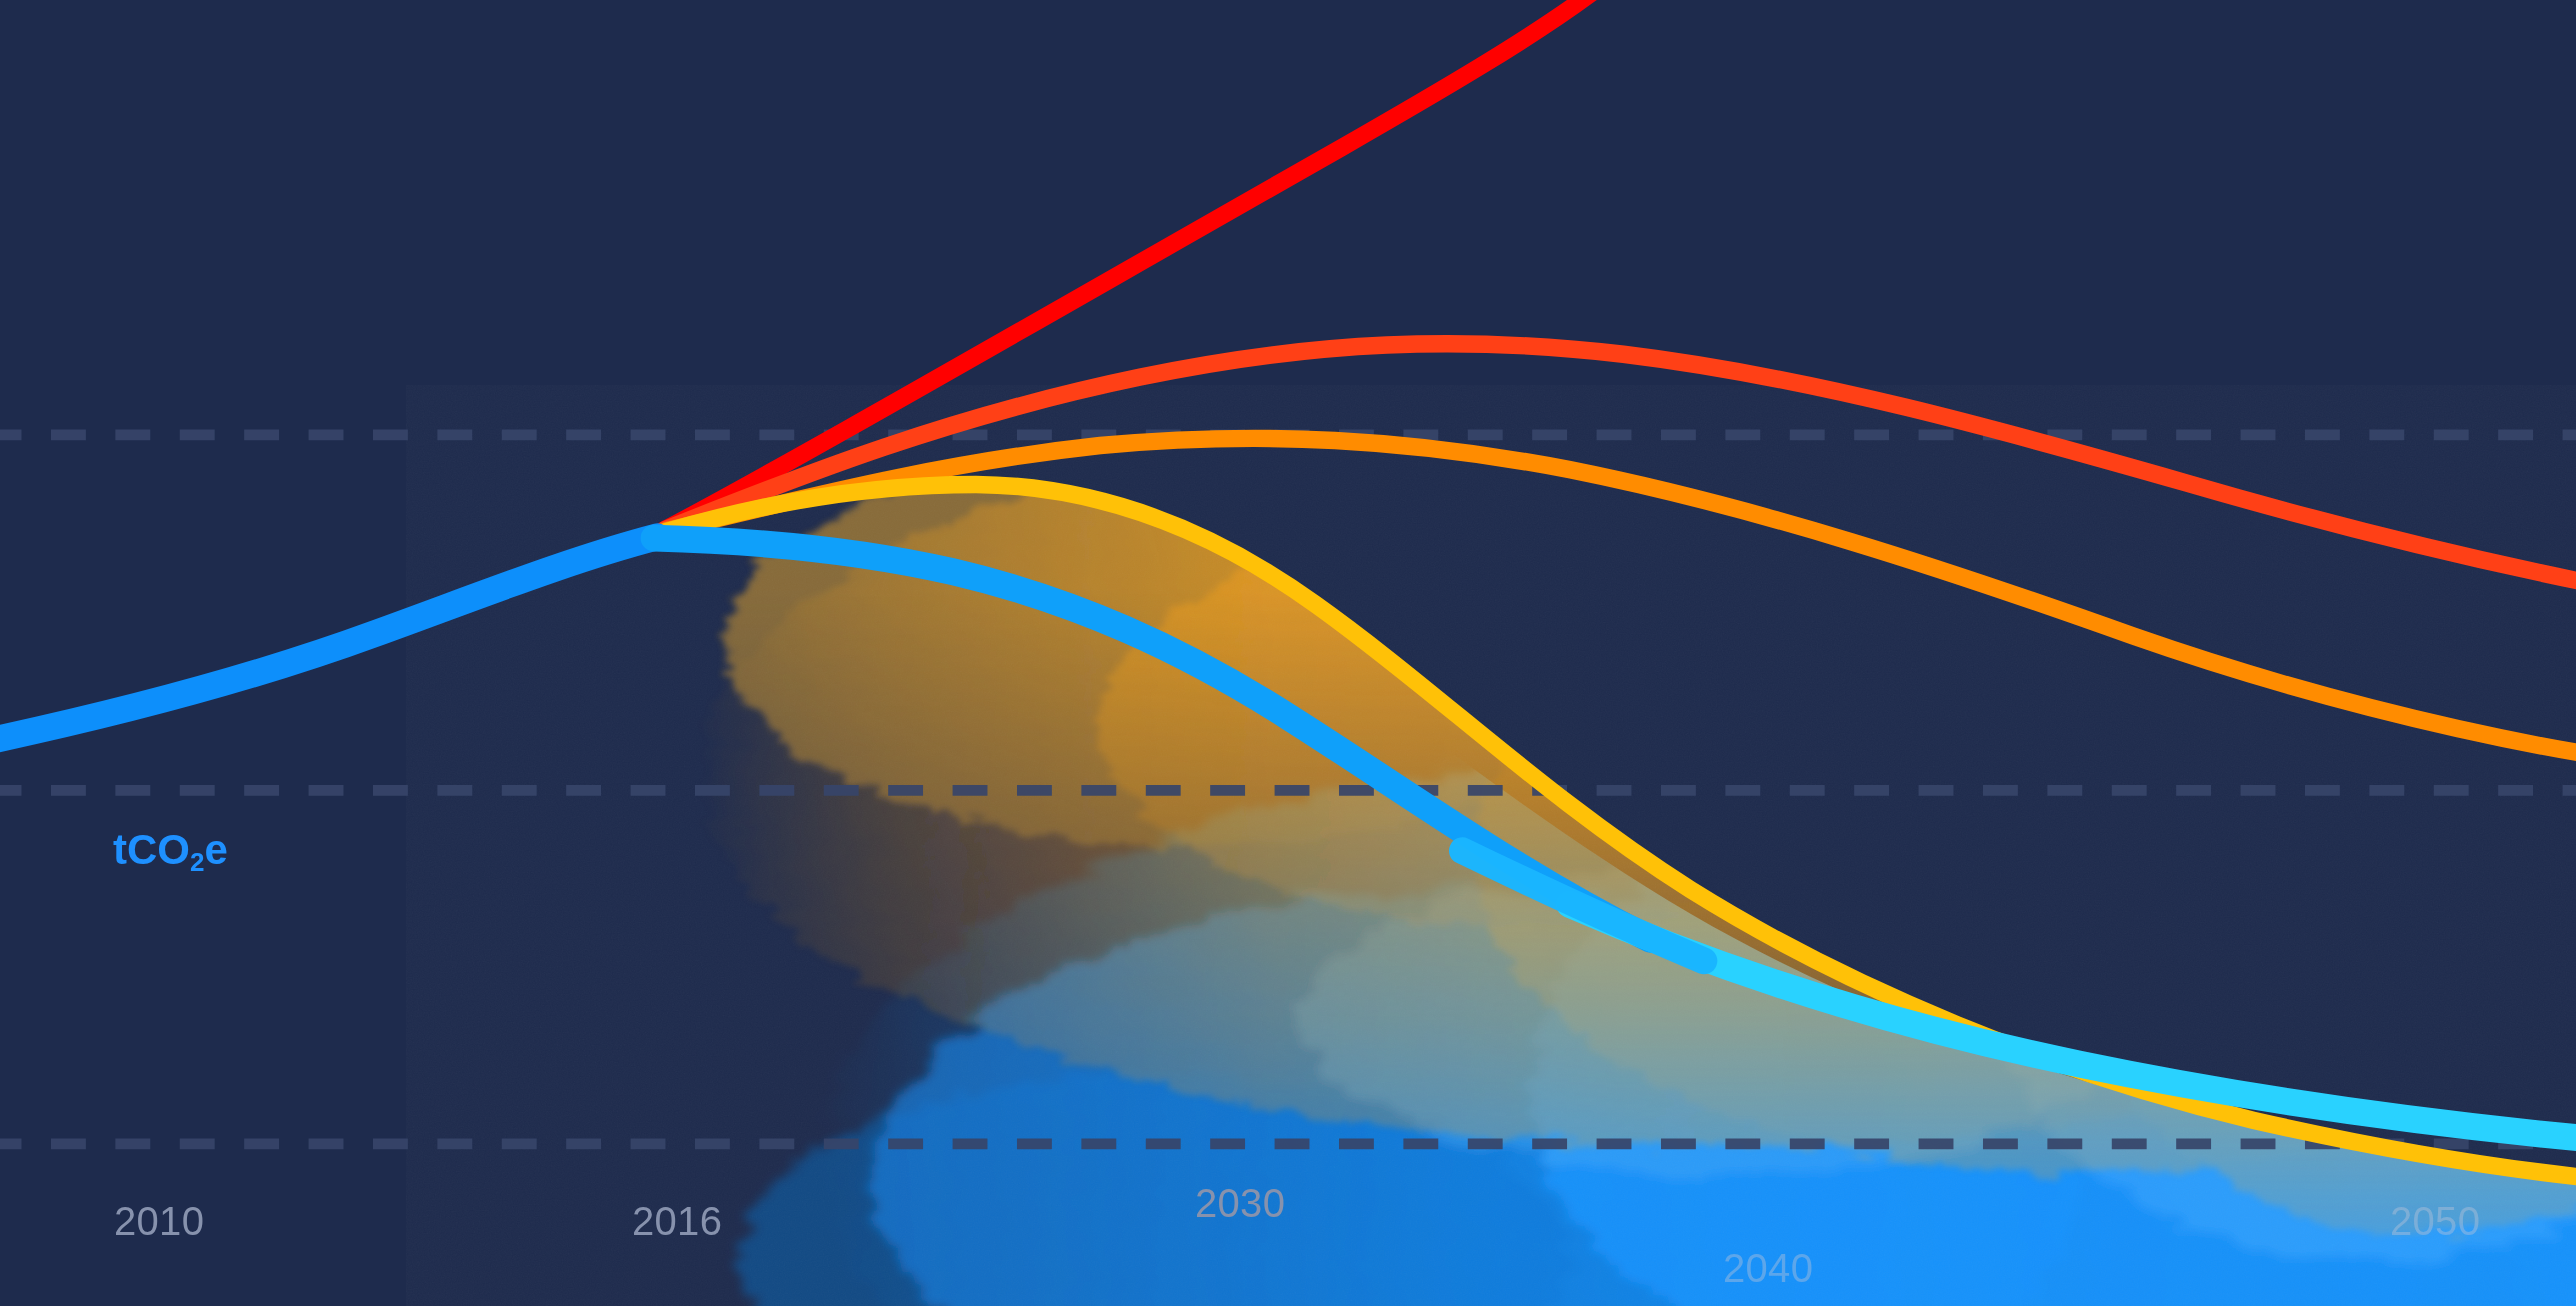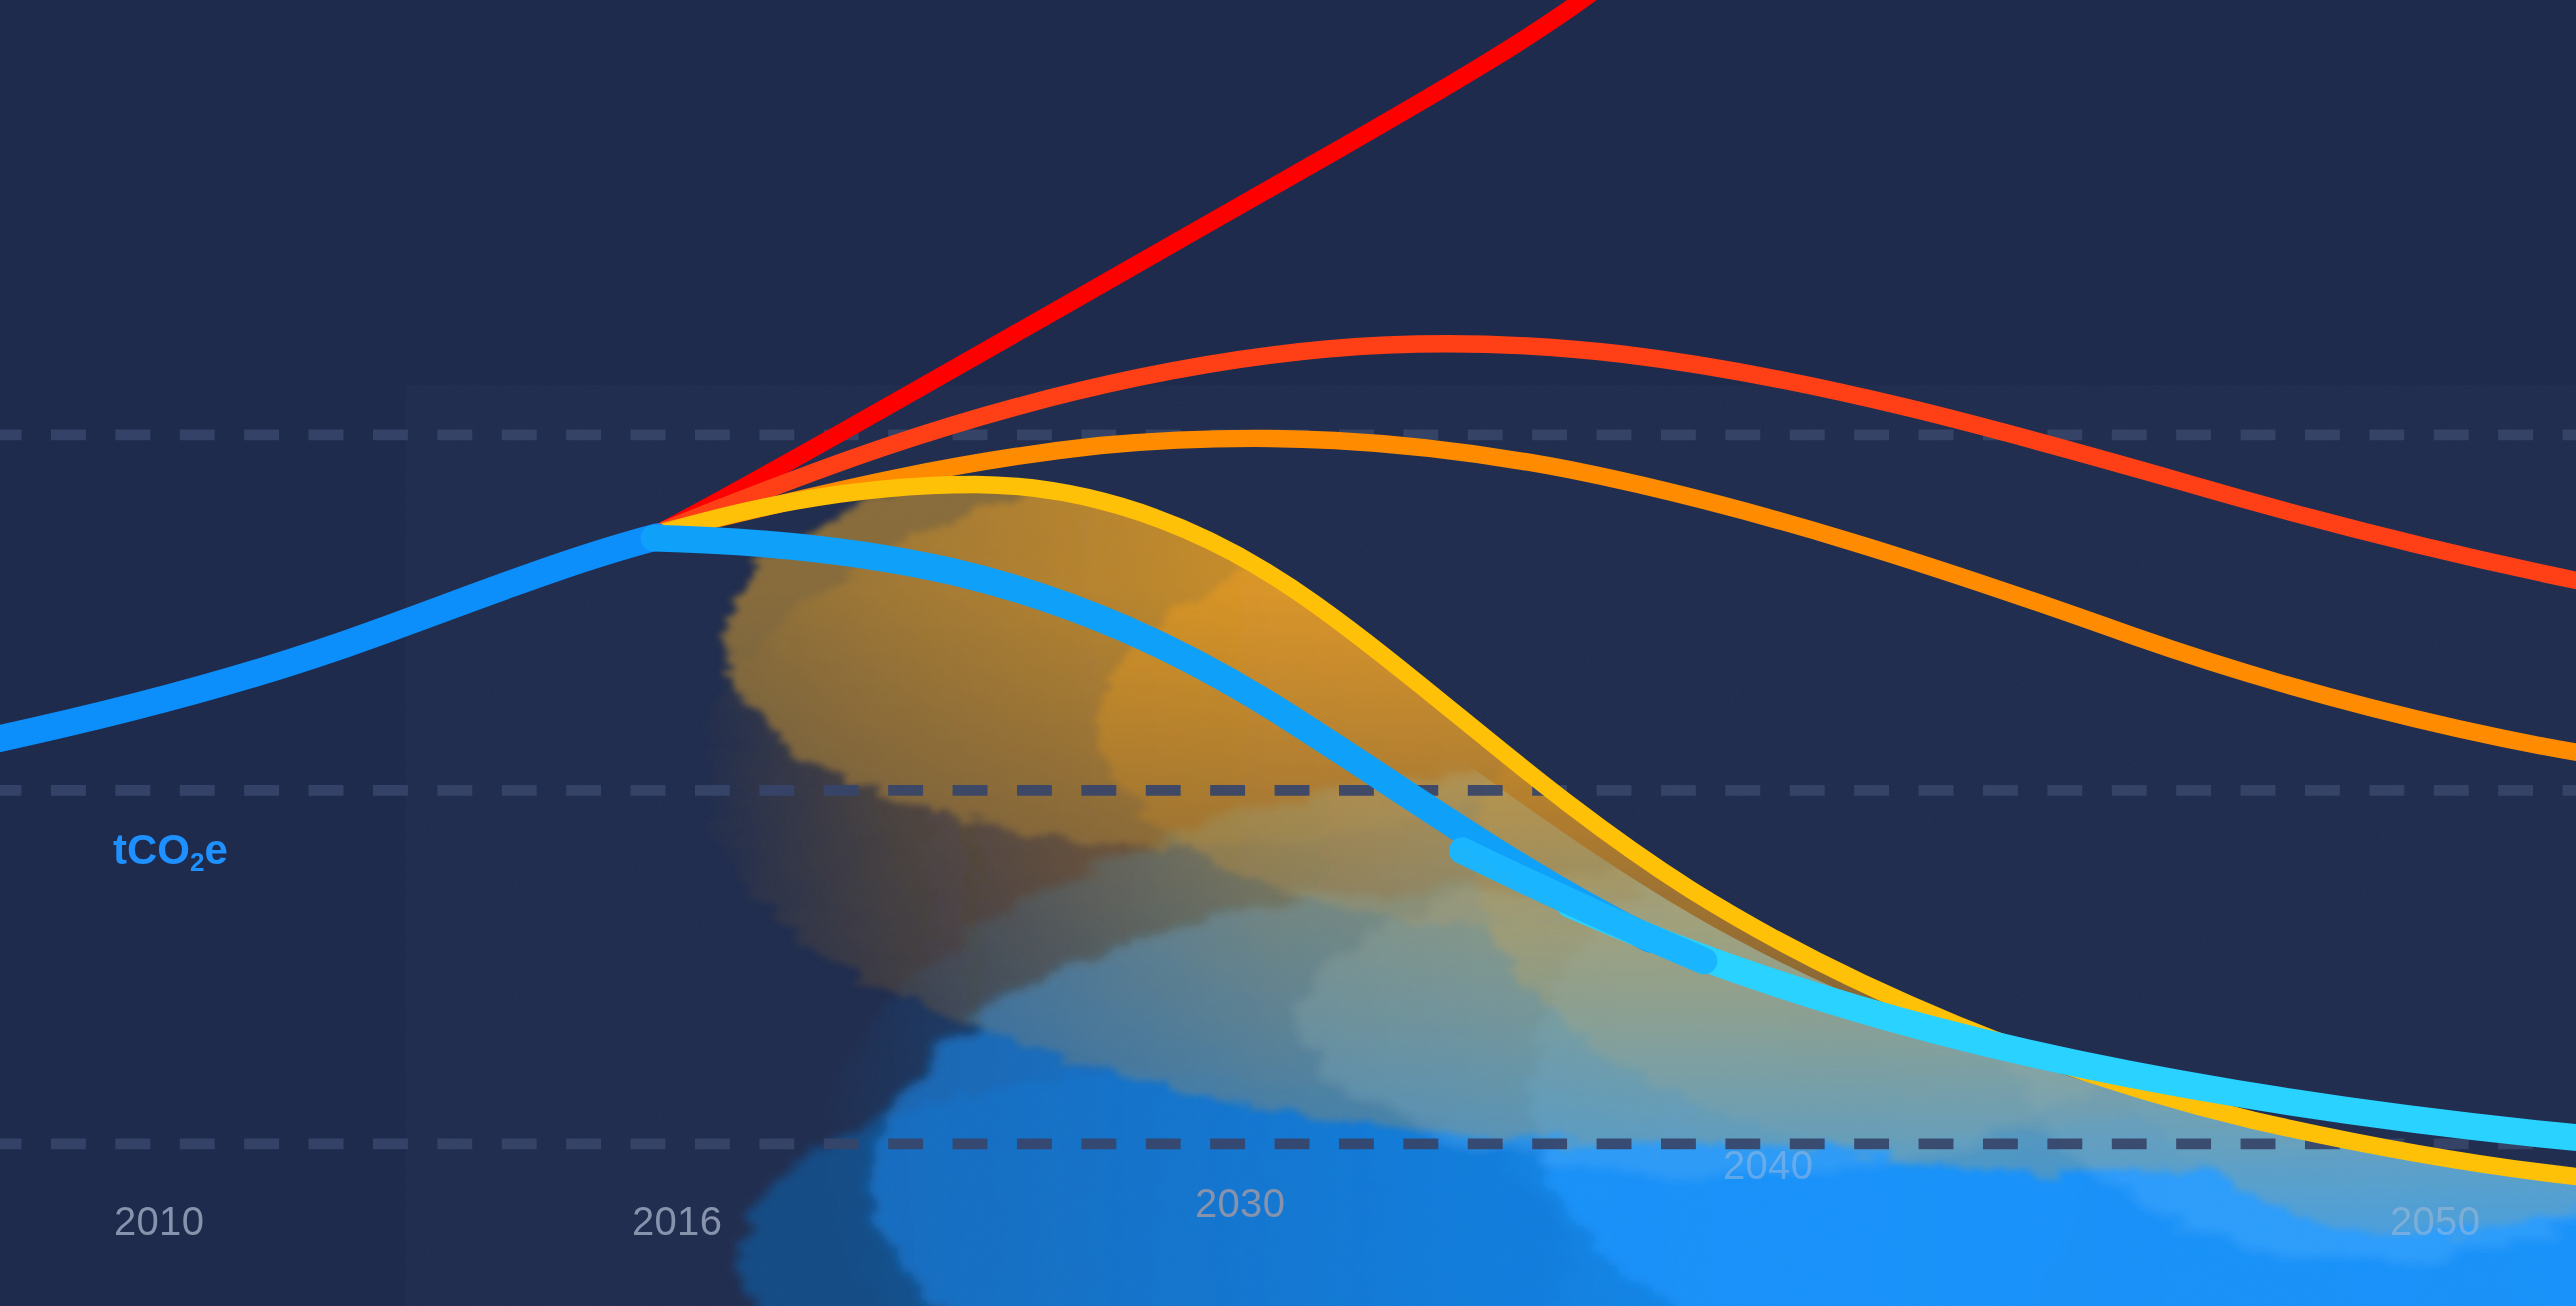--- a/index.html
+++ b/index.html
@@ -207,19 +207,19 @@
     <path d="M 2340,1348 C 2560,1444 2820,1528 3100,1586
              C 3350,1638 3600,1672 3845,1696" fill="none" stroke="#29d2ff" stroke-width="40" stroke-linecap="round"></path>
 
     <path d="M 2180,1268 C 2300,1326 2420,1382 2540,1432" fill="none" stroke="#19b6ff" stroke-width="40" stroke-linecap="round" opacity="0.98"></path>
 
   </svg>
 
   <div class="axis-tick-label" style="left:114px; top:1199px;">2010</div>
   <div class="axis-tick-label" style="left:632px; top:1199px;">2016</div>
   <div class="axis-tick-label" style="left:1195px; top:1181px;">2030</div>
-  <div class="axis-tick-label faded" style="left:1723px; top:1143px;text-align:right;">2040</div>
+  <div class="axis-tick-label faded" style="left:1723px; top:1246px;text-align:right;">2040</div>
   <div class="axis-tick-label faded" style="left:2376px; top:1199px;margin-left:14px;">2050</div>
 
   <div id="y-axis-unit-label"><span>tCO</span><sub>2</sub><span>e</span></div>
 
 </div>
 
 
 </body></html>

